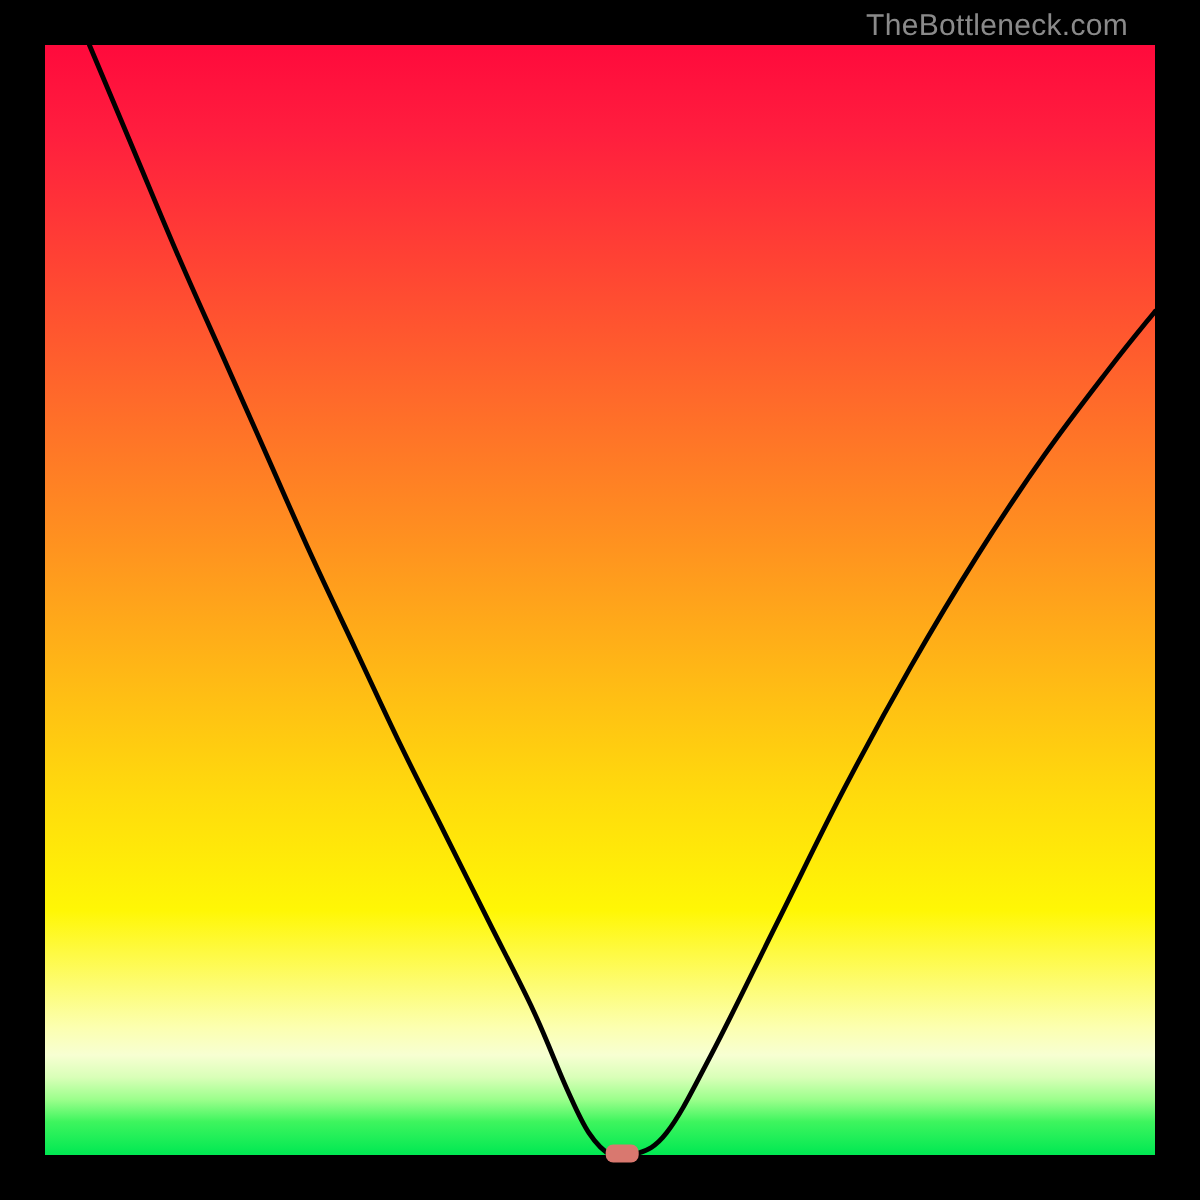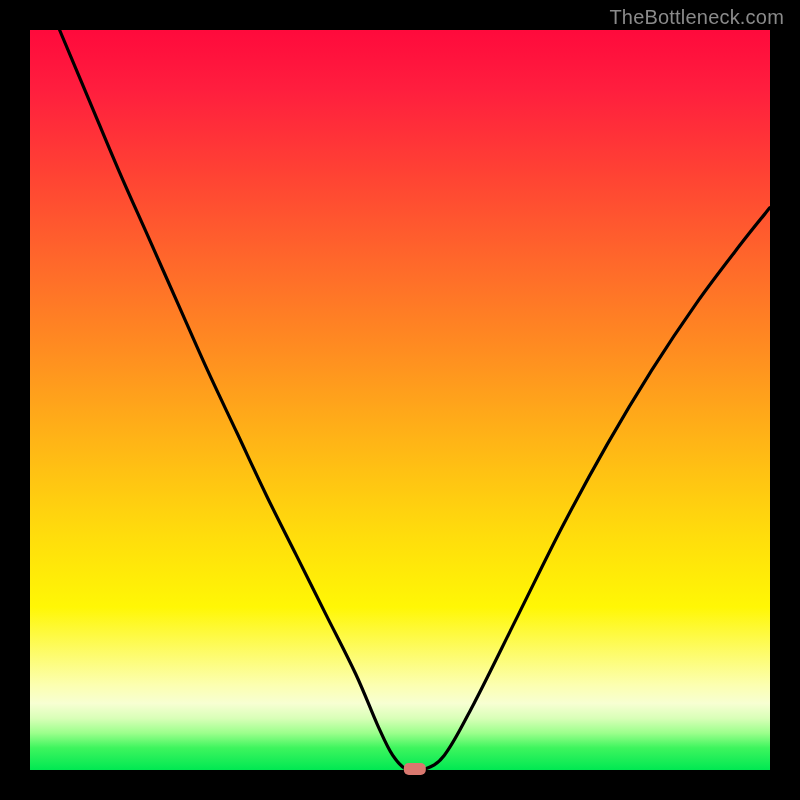--- a/index.html
+++ b/index.html
@@ -38,21 +38,21 @@
       #f7ffd2 91%,
       #d9ffb8 93%,
       #9cff8c 95%,
       #3ef55e 97%,
       #00e852 100%
     );
   }
   .watermark {
     position: absolute;
     top: 6px;
-    right: 16px;
+    right: 48px;
     color: #8a8a8a;
     font-size: 20px;
     letter-spacing: 0.2px;
     user-select: none;
   }
   svg.curve {
     position: absolute;
     left: 0;
     top: 0;
     width: 740px;

